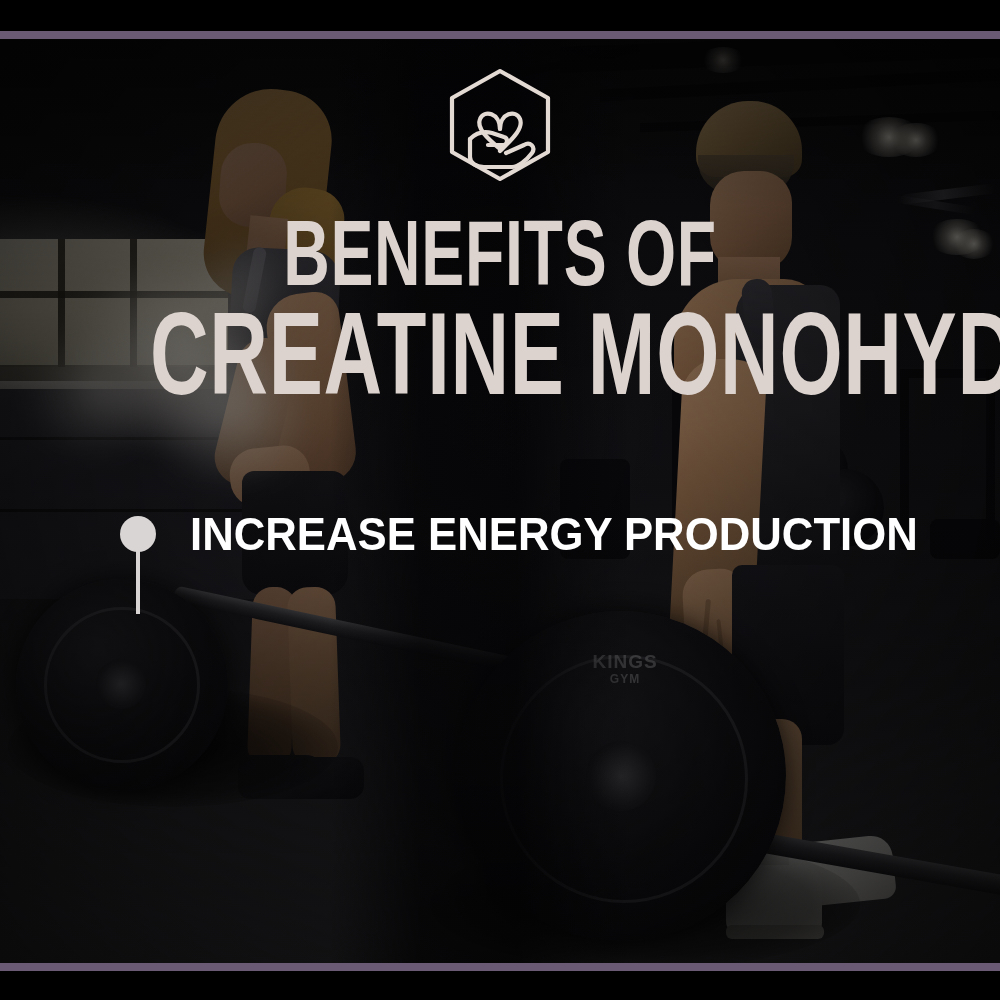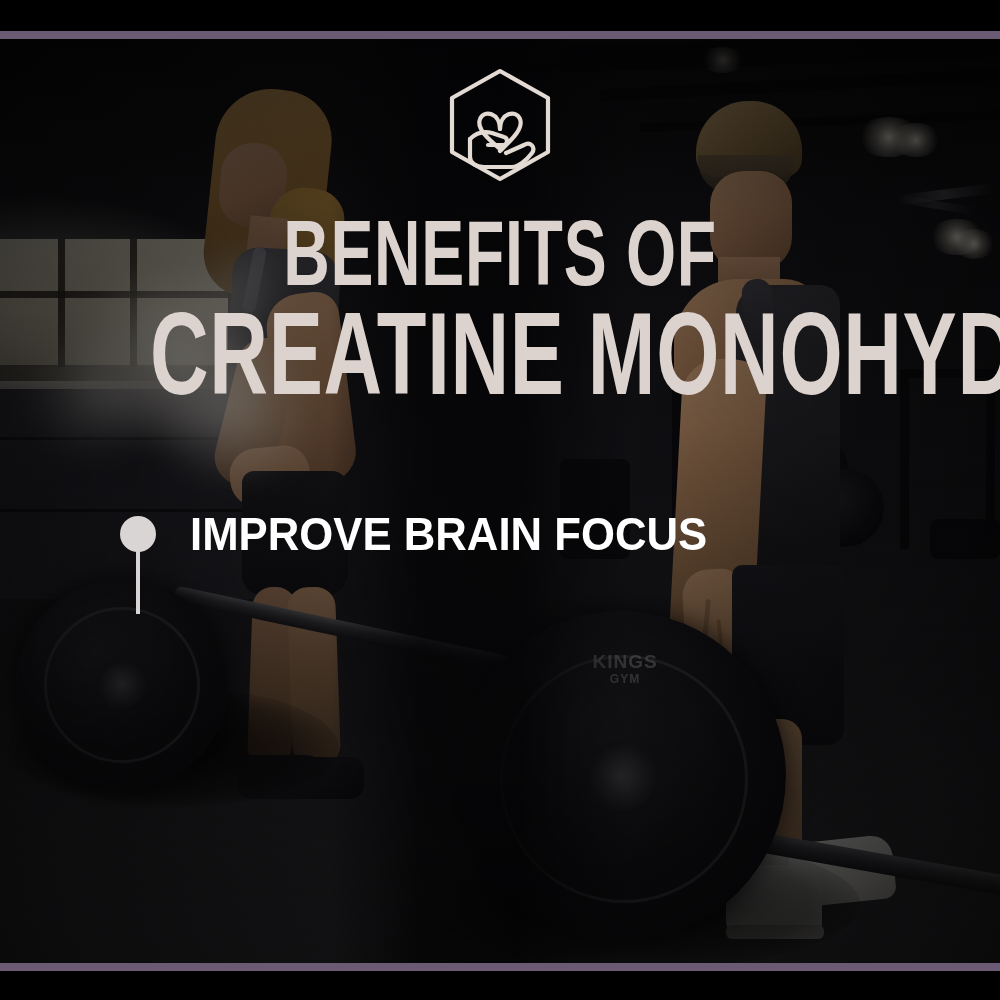--- a/index.html
+++ b/index.html
@@ -334,19 +334,19 @@
 
       <div class="titleWrap">
         <div class="t1">BENEFITS OF</div>
         <div class="t2">CREATINE MONOHYDRATE</div>
       </div>
 
       <div class="list">
         <div class="row">
           <div class="dot"></div>
           <div class="connector" style="height:80px;"></div>
-          <div class="rowtext">IMPROVE BRAIN FOCUS</div>
+          <div class="rowtext">INCREASE ENERGY PRODUCTION</div>
         </div>
       </div>
 
     </div>
   </div>
 </div>
 
 </body></html>

